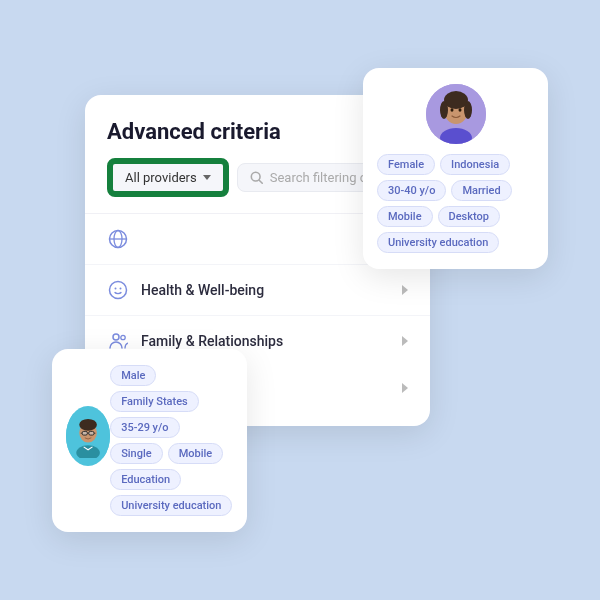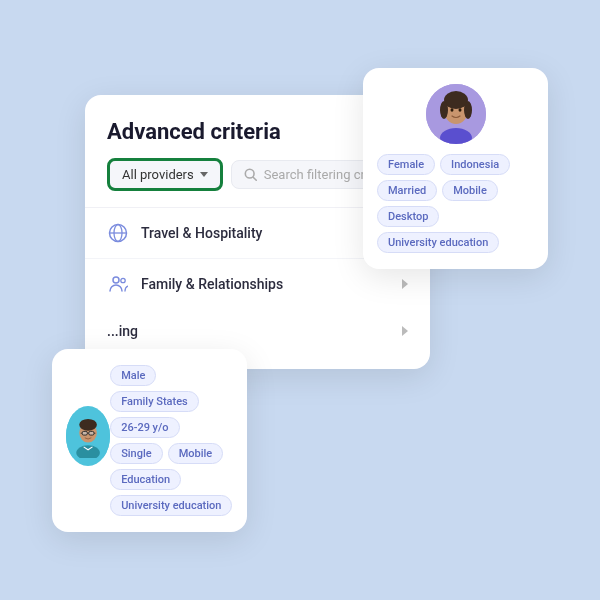--- a/index.html
+++ b/index.html
@@ -39,21 +39,21 @@
       gap: 8px;
       padding: 0 22px 16px 22px;
       border-bottom: 1px solid #f0f0f5;
     }
 
     .provider-dropdown {
       display: flex;
       align-items: center;
       gap: 6px;
       background: #f5f6fa;
-      border: 3px solid #15803d;
+      border: 6px solid #15803d;
       border-radius: 8px;
       padding: 6px 12px;
       font-size: 13px;
       color: #333;
       cursor: pointer;
       white-space: nowrap;
     }
 
     .chevron-down {
       width: 0; height: 0;
@@ -239,25 +239,38 @@
 
     <li class="criteria-item">
       <div class="criteria-item-left">
         <span class="criteria-icon">
           <svg width="20" height="20" viewBox="0 0 20 20" fill="none">
             <circle cx="10" cy="10" r="8.5" stroke="#7b8cde" stroke-width="1.5"></circle>
             <ellipse cx="10" cy="10" rx="4" ry="8.5" stroke="#7b8cde" stroke-width="1.3"></ellipse>
             <line x1="1.5" y1="10" x2="18.5" y2="10" stroke="#7b8cde" stroke-width="1.3"></line>
           </svg>
         </span>
-        <span class="criteria-label">Travel &amp; Hospitality</span>
       </div>
     </li>
 
 
+    <li class="criteria-item">
+      <div class="criteria-item-left">
+        <span class="criteria-icon">
+          <svg width="20" height="20" viewBox="0 0 20 20" fill="none">
+            <circle cx="10" cy="10" r="8.5" stroke="#7b8cde" stroke-width="1.5"></circle>
+            <path d="M7 12.5 C8 14 12 14 13 12.5" stroke="#7b8cde" stroke-width="1.4" stroke-linecap="round" fill="none"></path>
+            <circle cx="7.5" cy="8.5" r="1" fill="#7b8cde"></circle>
+            <circle cx="12.5" cy="8.5" r="1" fill="#7b8cde"></circle>
+          </svg>
+        </span>
+        <span class="criteria-label">Health &amp; Well-being</span>
+      </div>
+      <span class="chevron-right"></span>
+    </li>
 
     <li class="criteria-item">
       <div class="criteria-item-left">
         <span class="criteria-icon">
           <svg width="20" height="20" viewBox="0 0 20 20" fill="none">
             <circle cx="8" cy="6" r="3" stroke="#7b8cde" stroke-width="1.5"></circle>
             <path d="M2 17c0-3.3 2.7-6 6-6s6 2.7 6 6" stroke="#7b8cde" stroke-width="1.5" stroke-linecap="round"></path>
             <circle cx="15" cy="6.5" r="2.2" stroke="#7b8cde" stroke-width="1.3"></circle>
             <path d="M17 17c0-2.5 1.7-4.5 3-5" stroke="#7b8cde" stroke-width="1.3" stroke-linecap="round"></path>
           </svg>
@@ -291,20 +304,21 @@
 
       <path d="M26 32 Q30 35 34 32" stroke="#8b5a3a" stroke-width="1.2" fill="none" stroke-linecap="round"></path>
 
       <ellipse cx="18" cy="26" rx="4" ry="9" fill="#3d2b1f"></ellipse>
       <ellipse cx="42" cy="26" rx="4" ry="9" fill="#3d2b1f"></ellipse>
     </svg>
   </div>
   <div class="tags-container">
     <span class="tag">Female</span>
     <span class="tag">Indonesia</span>
+    <span class="tag">30-40 y/o</span>
     <span class="tag">Married</span>
     <span class="tag">Mobile</span>
     <span class="tag">Desktop</span>
     <span class="tag">University education</span>
   </div>
 </div>
 
 <div class="profile-card-bottom">
   <div class="avatar-circle avatar-circle-blue">
     <svg viewBox="0 0 60 60" fill="none" xmlns="http://www.w3.org/2000/svg">
@@ -323,19 +337,19 @@
       <path d="M26 34 Q30 37 34 34" stroke="#8b5a3a" stroke-width="1.2" fill="none" stroke-linecap="round"></path>
 
       <ellipse cx="30" cy="54" rx="16" ry="10" fill="#2a8fa0"></ellipse>
 
       <path d="M24 46 L30 50 L36 46" stroke="#fff" stroke-width="1.5" fill="none"></path>
     </svg>
   </div>
   <div class="tags-container">
     <span class="tag">Male</span>
     <span class="tag">Family States</span>
-    <span class="tag">26-29 y/o</span>
+    <span class="tag">35-29 y/o</span>
     <span class="tag">Single</span>
     <span class="tag">Mobile</span>
     <span class="tag">Education</span>
     <span class="tag">University education</span>
   </div>
 </div>
 
 </body></html>

